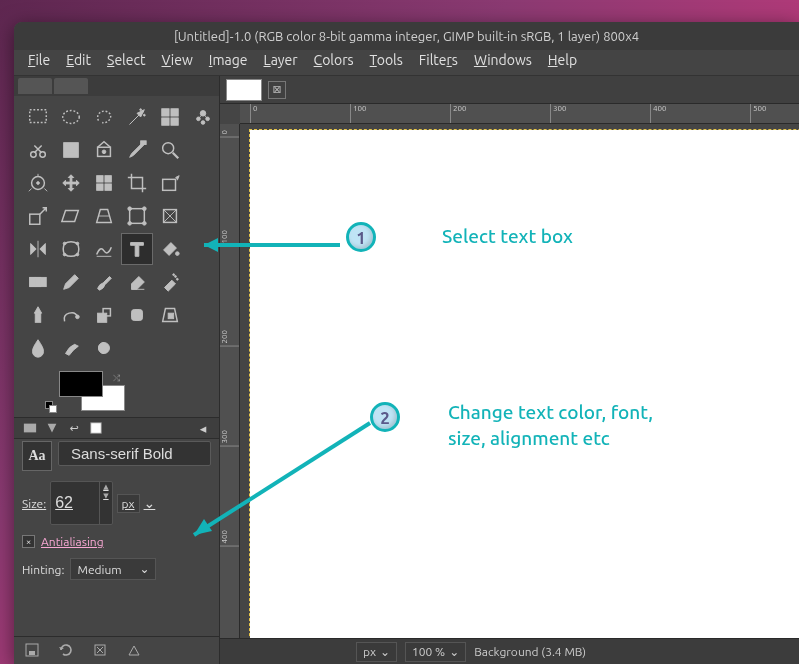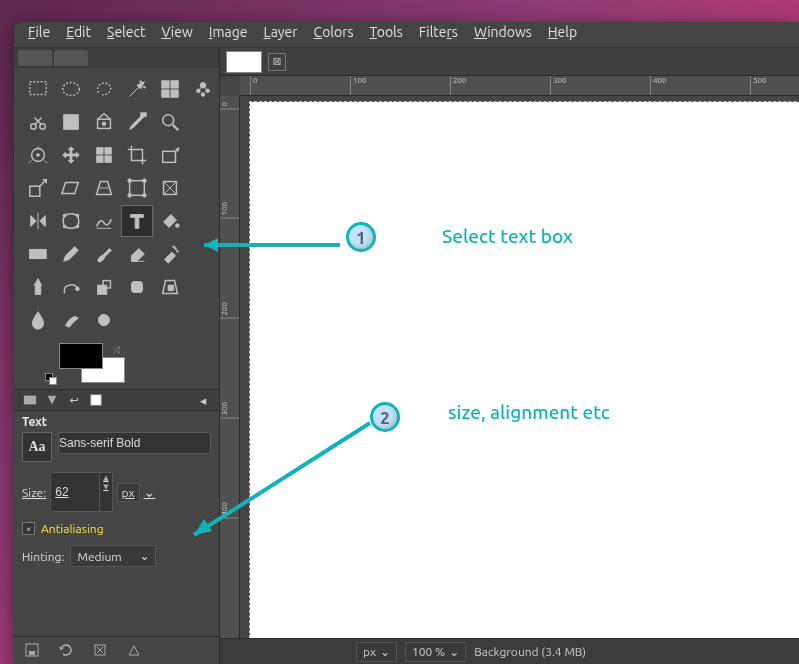--- a/index.html
+++ b/index.html
@@ -134,33 +134,33 @@
     font-family: serif; font-weight:bold; font-size:14px;
     background:#333;
   }
   .font-col { flex:1; }
   .font-label { font-size: 11px; color:#ccc; padding-bottom:2px; }
   .font-input {
     width: 100%;
     background:#333;
     border:1px solid #5a5a5a;
     border-radius:2px;
-    padding:3px 0;
+    padding:3px 12px;
     color:#ddd;
-    font-size:12px;
+    font-size:15px;
   }
   .size-row { display:flex; align-items:center; gap:4px; margin-top:10px;text-decoration:underline;}
   .size-row .lbl{font-size:12px;}
   .spin {
     display:flex;
     border:1px solid #555;
     background:#333;
     border-radius:2px;
   }
-  .spin input{width:48px;background:transparent;border:0;color:#ddd;padding:12px 4px;font-size:12px;}
+  .spin input{width:48px;background:transparent;border:0;color:#ddd;padding:12px 4px;font-size:16px;}
   .spin .btns{display:flex;flex-direction:column;border-left:1px solid #555;}
   .spin .btns span{font-size:7px;line-height:7px;padding:1px 3px;color:#aaa;cursor:pointer;}
   .unit-sel{
     border:1px solid #555;background:#3a3a3a;color:#ddd;
     padding:2px 4px;font-size:12px;display:flex;align-items:center;gap:3px;
   }
   .chk-row{display:flex;align-items:center;gap:6px;margin-top:10px;font-size:12px;}
   .chk{width:13px;height:13px;border:1px solid #777;background:#333;display:flex;align-items:center;justify-content:center;font-size:10px;line-height:10px;}
   .hint-row{display:flex;align-items:center;gap:6px;margin-top:10px;font-size:12px;}
   .select{
@@ -228,27 +228,30 @@
     background:#bfe4f5;
     border:3px solid #12b3b8;
     display:flex;align-items:center;justify-content:center;
     color:#5a5a8a;font-weight:bold;font-size:17px;
     box-shadow:inset -2px -2px 4px rgba(0,0,0,0.15);
   }
   .ann-text{color:#12b3b8;font-size:19px;font-weight:500;}
   .arrow-svg{position:absolute;overflow:visible;}
   .arrow-svg line{stroke:#12b3b8;stroke-width:4;}
   .arrow-svg polygon{fill:#12b3b8;}
-  .grey{color:#fde047;}
+  .grey{color:#f9a8d4;text-decoration:underline;}
 </style>
 </head>
 <body>
 
 <div class="window">
 
+  <div class="titlebar">
+    <span>[Untitled]-1.0 (RGB color 8-bit gamma integer, GIMP built-in sRGB, 1 layer) 800x4</span>
+  </div>
 
   <div class="menubar">
     <span><u>F</u>ile</span>
     <span><u>E</u>dit</span>
     <span><u>S</u>elect</span>
     <span><u>V</u>iew</span>
     <span><u>I</u>mage</span>
     <span><u>L</u>ayer</span>
     <span><u>C</u>olors</span>
     <span><u>T</u>ools</span>
@@ -564,21 +567,20 @@
             <svg viewBox="0 0 16 16">
               <rect x="2" y="2" width="12" height="12" fill="#fff" stroke="#888"></rect>
             </svg>
           </div>
         <div style="flex:1"></div>
         <div class="ic">
             <span style="color:#ccc">◂</span>
           </div>
       </div>
 
-      <div class="opt-title">Text</div>
 
       <div class="opt-body">
         <div class="font-row">
           <div class="aa-box">Aa</div>
           <div class="font-col">
             <input class="font-input" value="Sans-serif Bold" style="">
           </div>
         </div>
 
         <div class="size-row">
@@ -684,14 +686,15 @@
 <div class="annotation ann-text" style="left:442px;top:225px">Select text box</div>
 
 <svg class="annotation arrow-svg" style="left:180px;top:415px;width:200px;height:130px">
   <line x1="190" y1="8" x2="14" y2="120"></line>
   <polygon points="14,120 32,116 24,104"></polygon>
 </svg>
 <div class="annotation" style="left:370px;top:402px">
   <div class="bubble">2</div>
 </div>
 <div class="annotation ann-text" style="left:448px;top:400px;line-height:1.35">
+  <div>Change text color, font,</div>
   <div>size, alignment etc</div>
 </div>
 
 </body></html>

